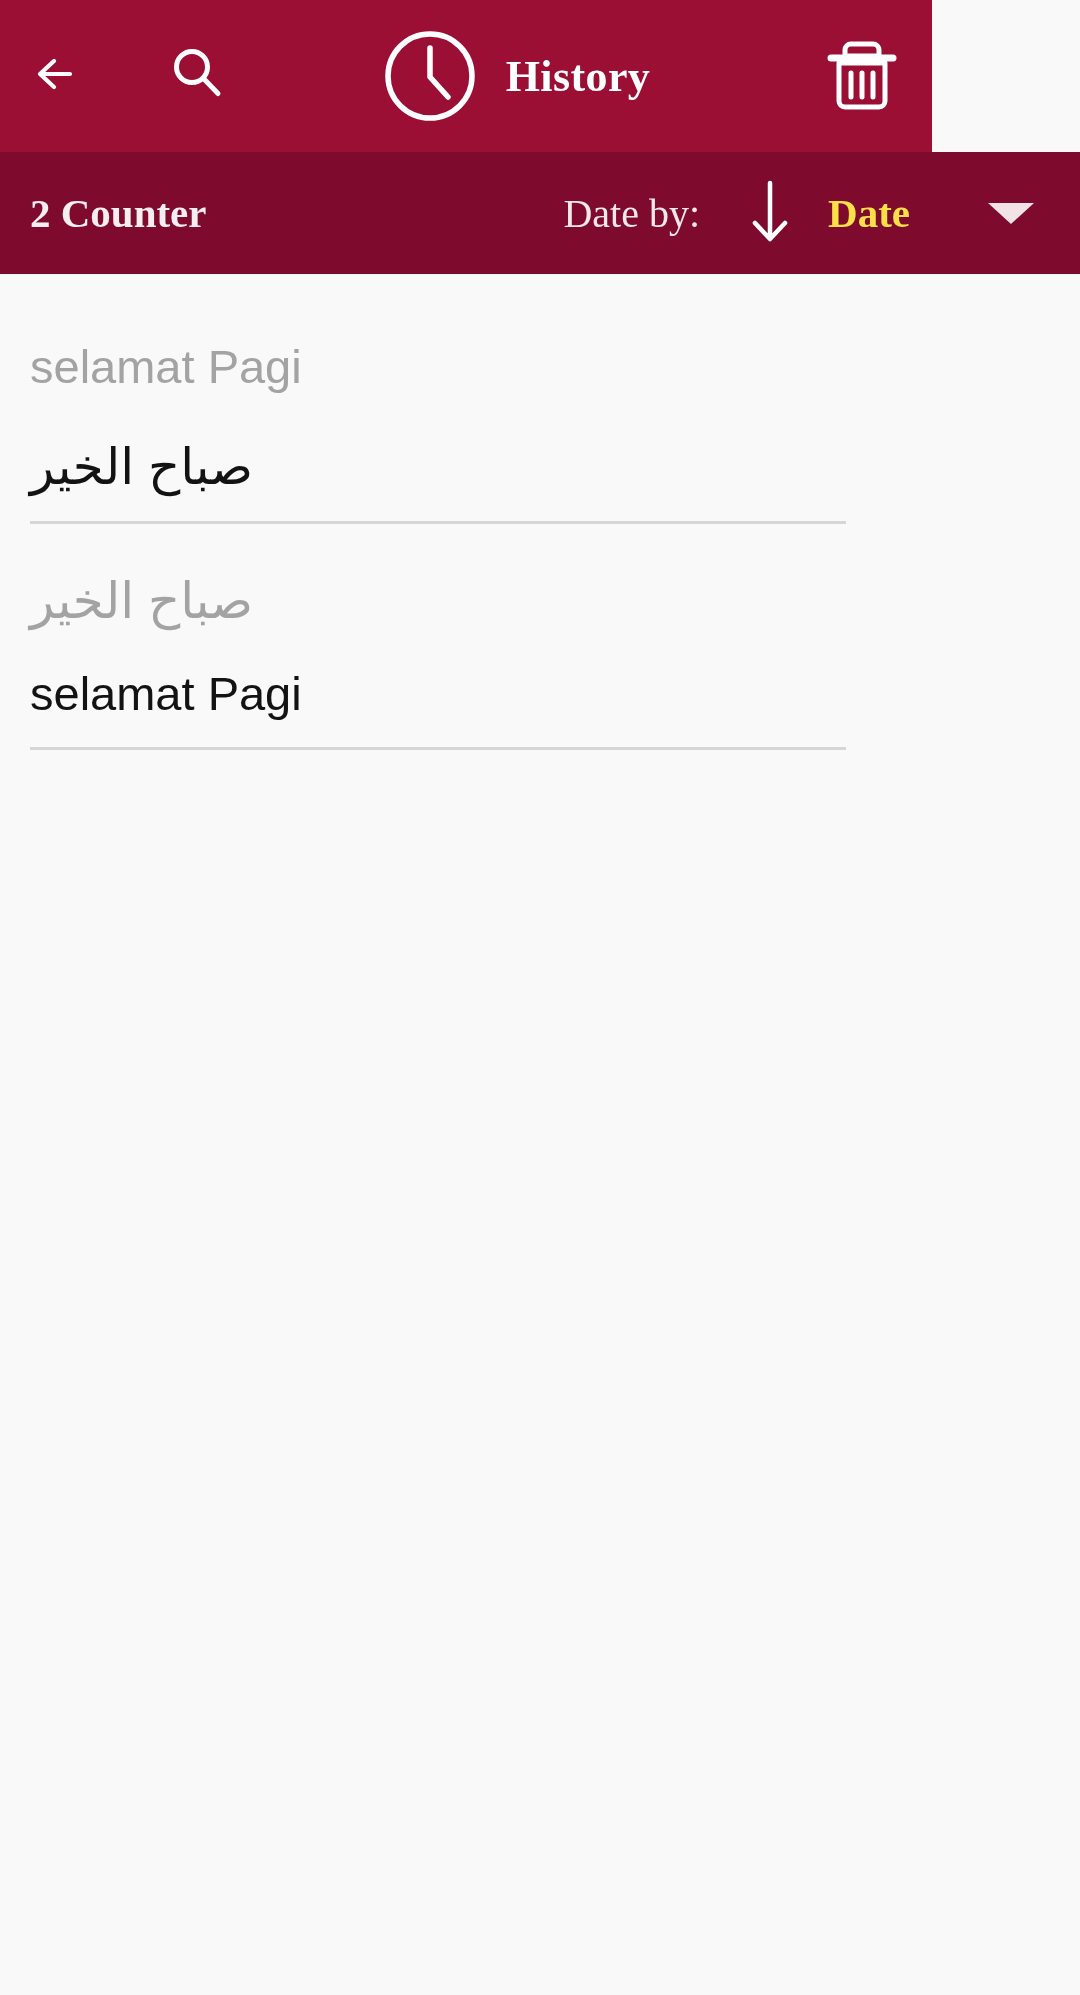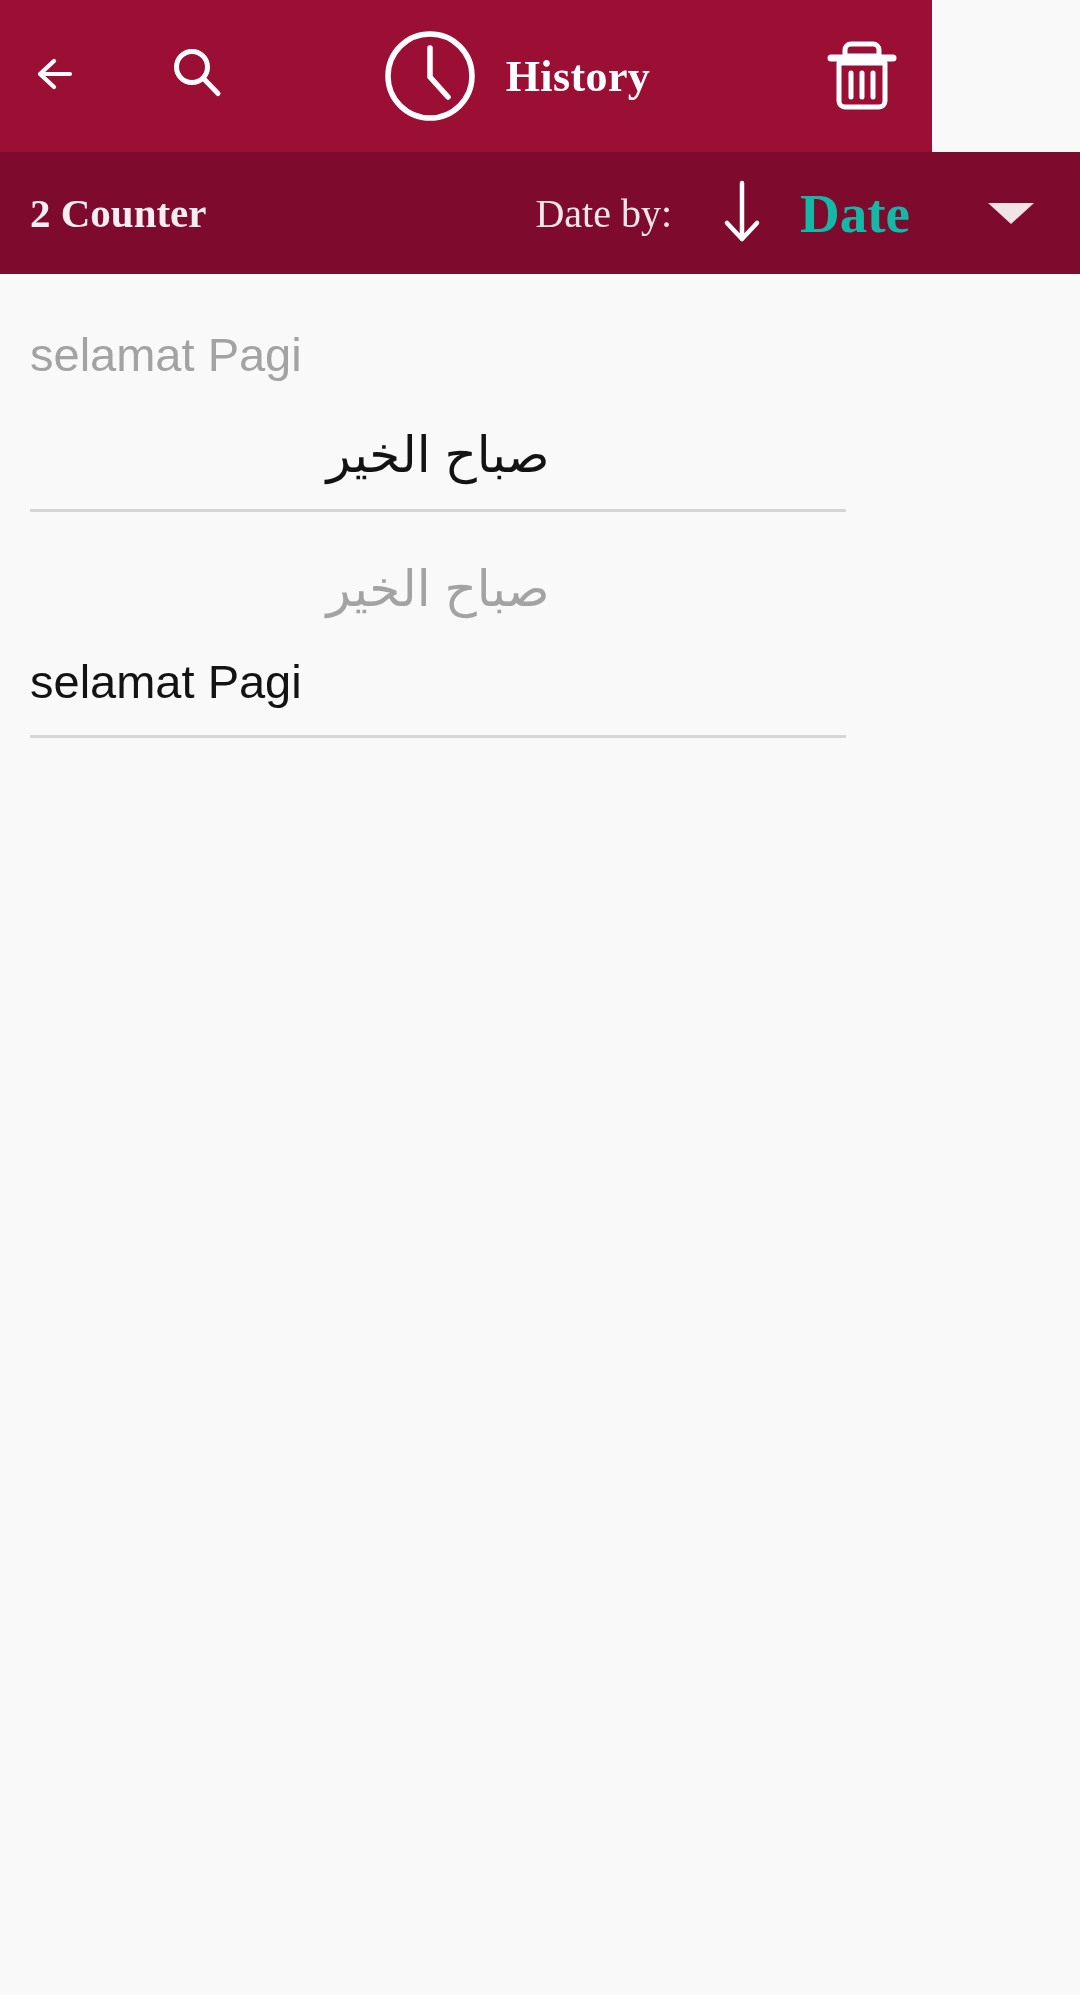--- a/index.html
+++ b/index.html
@@ -54,48 +54,48 @@
     margin-left:auto; display:flex; align-items:center;
     margin-right:24px;
   }
   .sb-label{
     font-family:"Liberation Serif", serif;
     font-size:40px; color:#f3e7ea; white-space:nowrap;
   }
   .sb-arrow{ width:60px; height:72px; margin-left:40px; display:block; }
   .sb-value{
     font-family:"Liberation Serif", serif;
-    font-weight:bold; font-size:55px; color:#14b8a6;
+    font-weight:bold; font-size:41px; color:#fde047;
     margin-left:28px; white-space:nowrap;
   }
   .sb-caret{
     margin-left:78px; margin-right:22px;
     width:0; height:0;
     border-left:23px solid transparent;
     border-right:23px solid transparent;
     border-top:21px solid #f2e3e7;
   }
 
   
   .list{
-    position:absolute; left:0; top:276px; width:876px; bottom:0;
+    position:absolute; left:0; top:288px; width:876px; bottom:0;
     background:#f9f9f9;
   }
   .row{ position:relative; padding:0 30px; }
   .row-line{
     height:3px; background:#d6d6d6; margin:0 0 0 0;
   }
   .txt{
     font-family:"Liberation Sans", sans-serif;
     font-size:47px; line-height:1.0; white-space:nowrap;
   }
   .txt.src{ color:#a3a3a3; }
   .txt.dst{ color:#131313; }
   .txt.ltr{ direction:ltr; text-align:left; }
-  .txt.rtl{ direction:rtl; text-align:center; font-size:50px; }
+  .txt.rtl{ direction:rtl; text-align:left; font-size:50px; }
 
   .r1-a{ padding-top:55px; }
   .r1-b{ padding-top:52px; padding-bottom:29px; }
   .r2-a{ padding-top:52px; }
   .r2-b{ padding-top:44px; padding-bottom:30px; }
 </style>
 </head>
 <body>
 
 <div class="appbar">

